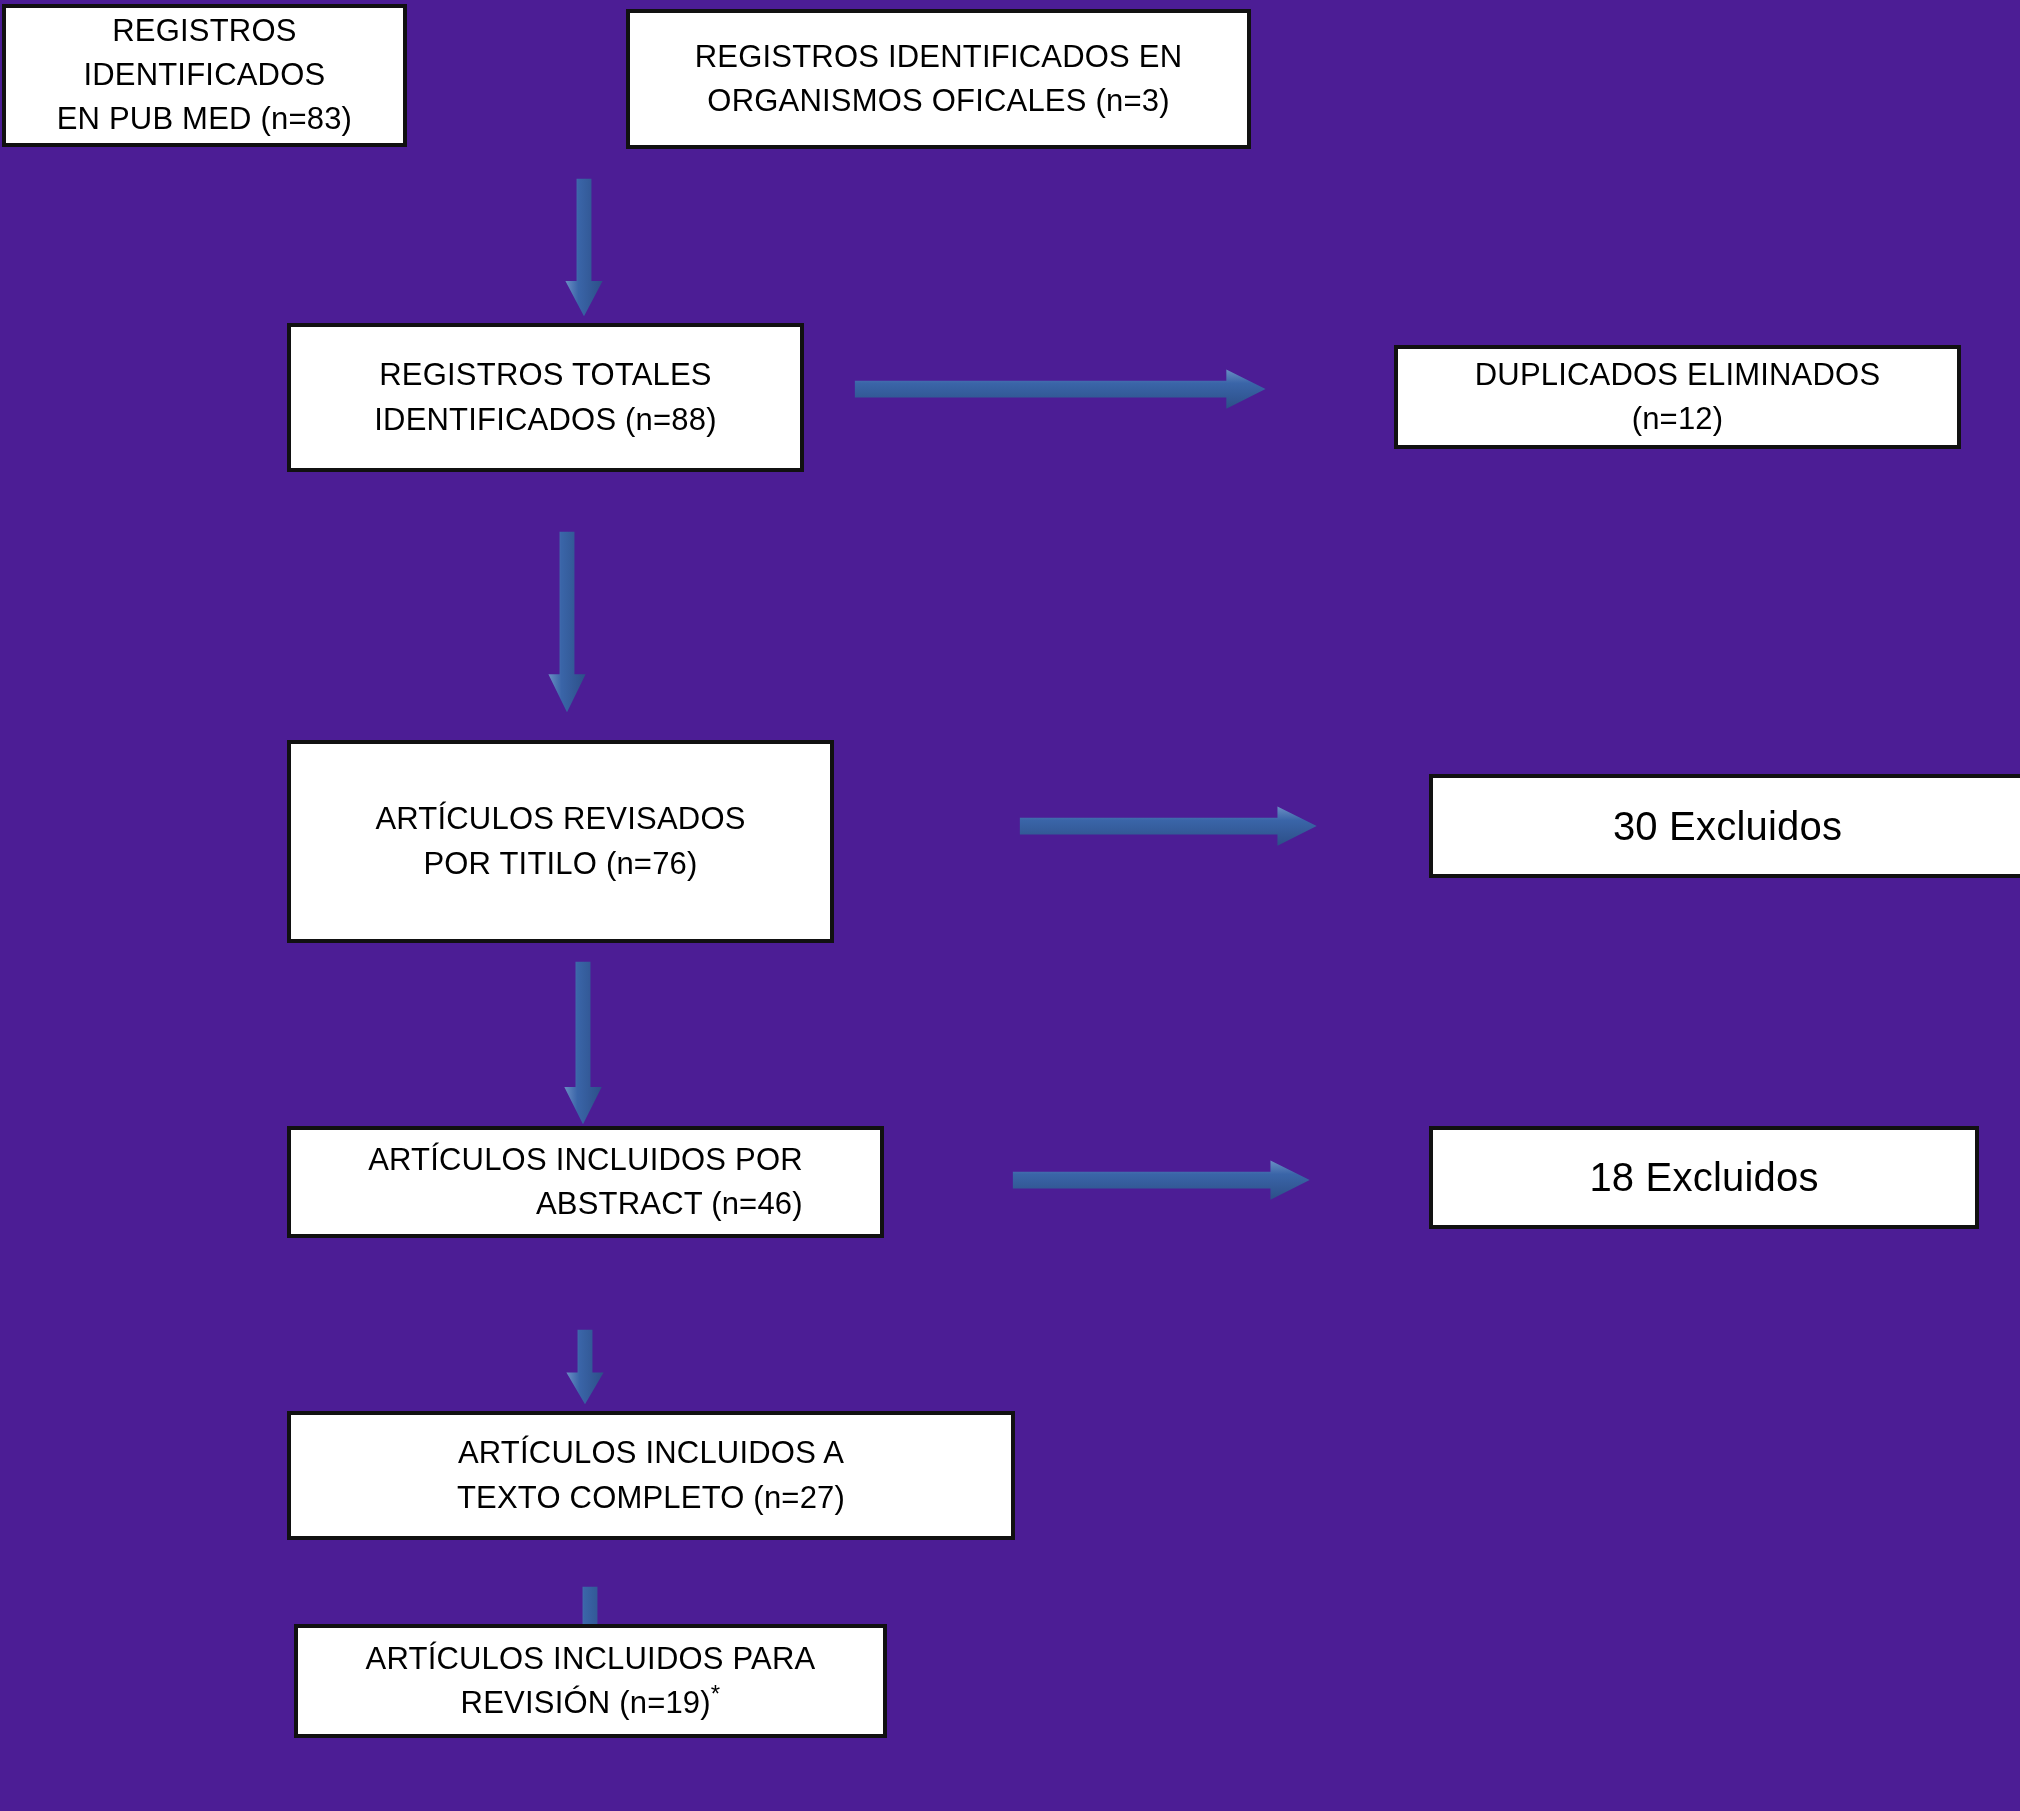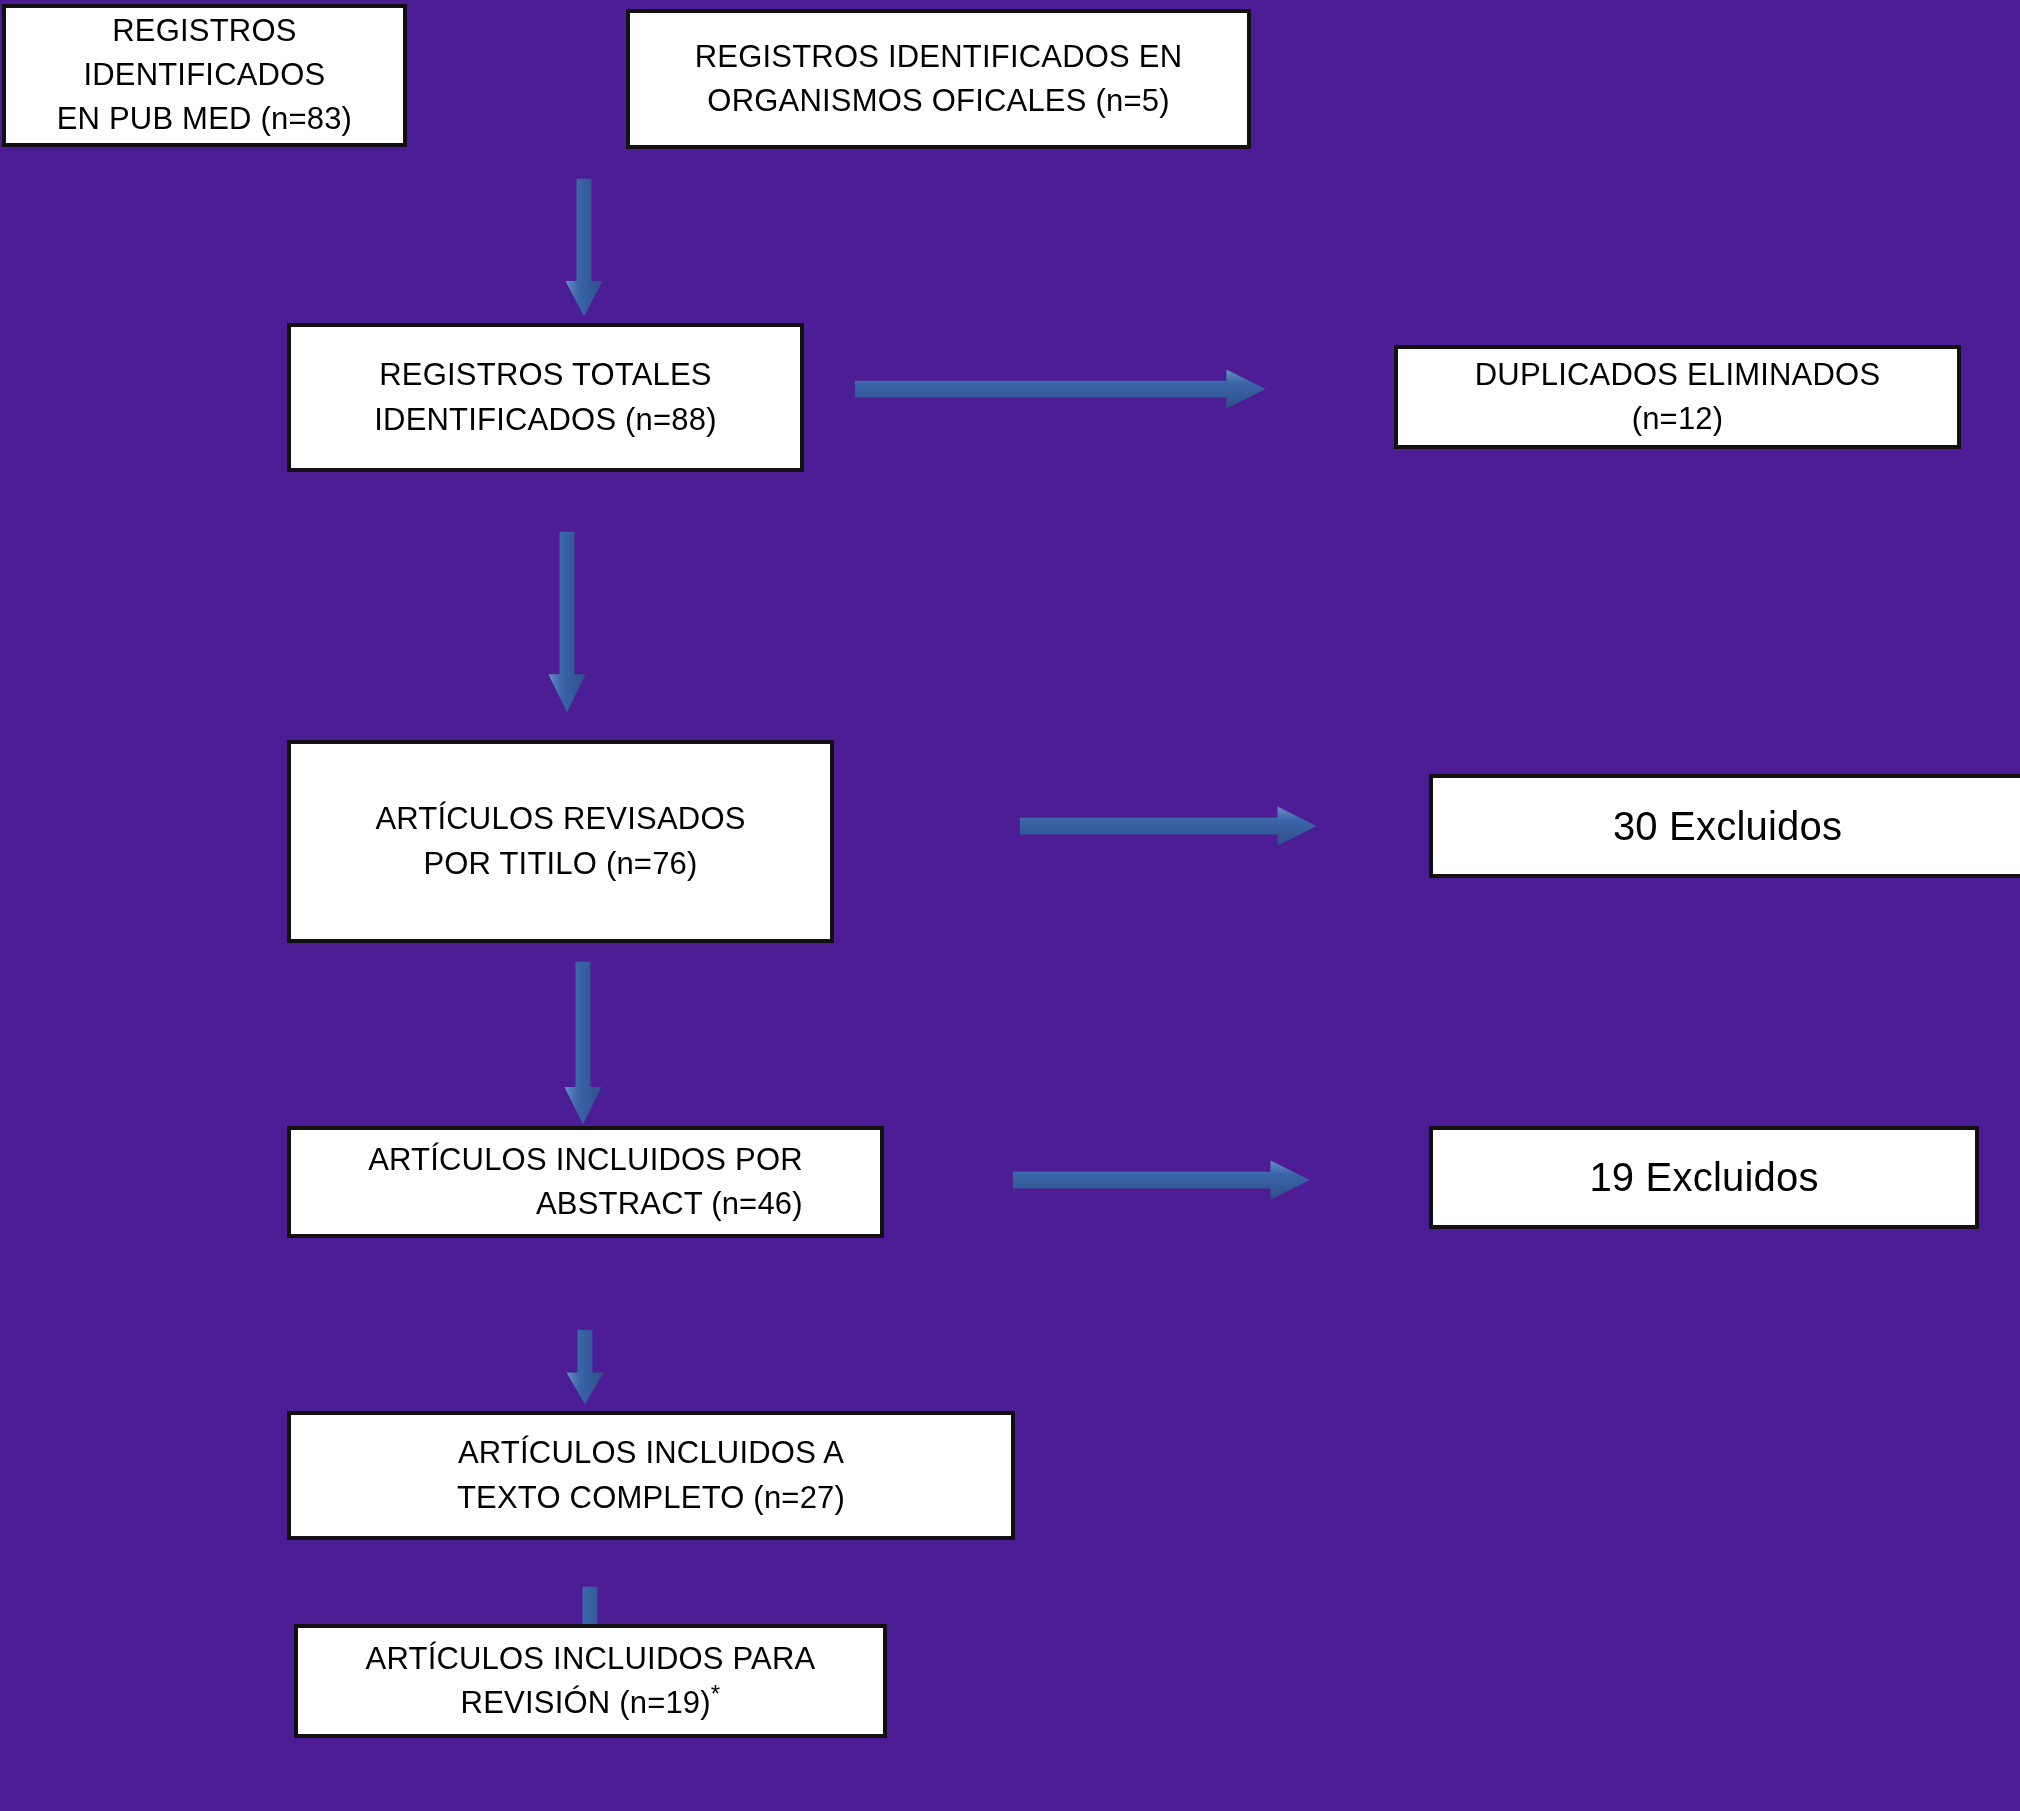--- a/index.html
+++ b/index.html
@@ -51,21 +51,21 @@
 
 <div id="canvas">
 
   <div class="node" style="left:1.9px; top:3.7px; width:405px; height:143px;">
     <span class="label">REGISTROS IDENTIFICADOS
 EN PUB MED (n=83)</span>
   </div>
 
   <div class="node" style="left:626px; top:9.3px; width:625px; height:140px;">
     <span class="label">REGISTROS IDENTIFICADOS EN
-ORGANISMOS OFICALES (n=5)</span>
+ORGANISMOS OFICALES (n=3)</span>
   </div>
 
   <svg class="arrow-v" style="left:556px; top:177px;" width="56" height="144" viewBox="0 0 60 155">
     <defs>
       <linearGradient id="gradV1" x1="0" y1="0" x2="1" y2="0">
         <stop offset="0%" stop-color="#6A8FC4"></stop>
         <stop offset="35%" stop-color="#3A65A8"></stop>
         <stop offset="100%" stop-color="#2C4F88"></stop>
       </linearGradient>
     </defs>
@@ -145,21 +145,21 @@
       <linearGradient id="gradH3" x1="0" y1="0" x2="0" y2="1">
         <stop offset="0%" stop-color="#6A8FC4"></stop>
         <stop offset="35%" stop-color="#3A65A8"></stop>
         <stop offset="100%" stop-color="#2C4F88"></stop>
       </linearGradient>
     </defs>
     <path d="M2,20 L2,38 L278,38 L278,50 L320,29 L278,8 L278,20 Z" fill="url(#gradH3)"></path>
   </svg>
 
   <div class="node" style="left:1429px; top:1126px; width:550px; height:103px;">
-    <span class="label small">19 Excluidos</span>
+    <span class="label small">18 Excluidos</span>
   </div>
 
   <svg class="arrow-v" style="left:557px; top:1328px;" width="56" height="79" viewBox="0 0 60 85">
     <defs>
       <linearGradient id="gradV4" x1="0" y1="0" x2="1" y2="0">
         <stop offset="0%" stop-color="#6A8FC4"></stop>
         <stop offset="35%" stop-color="#3A65A8"></stop>
         <stop offset="100%" stop-color="#2C4F88"></stop>
       </linearGradient>
     </defs>

